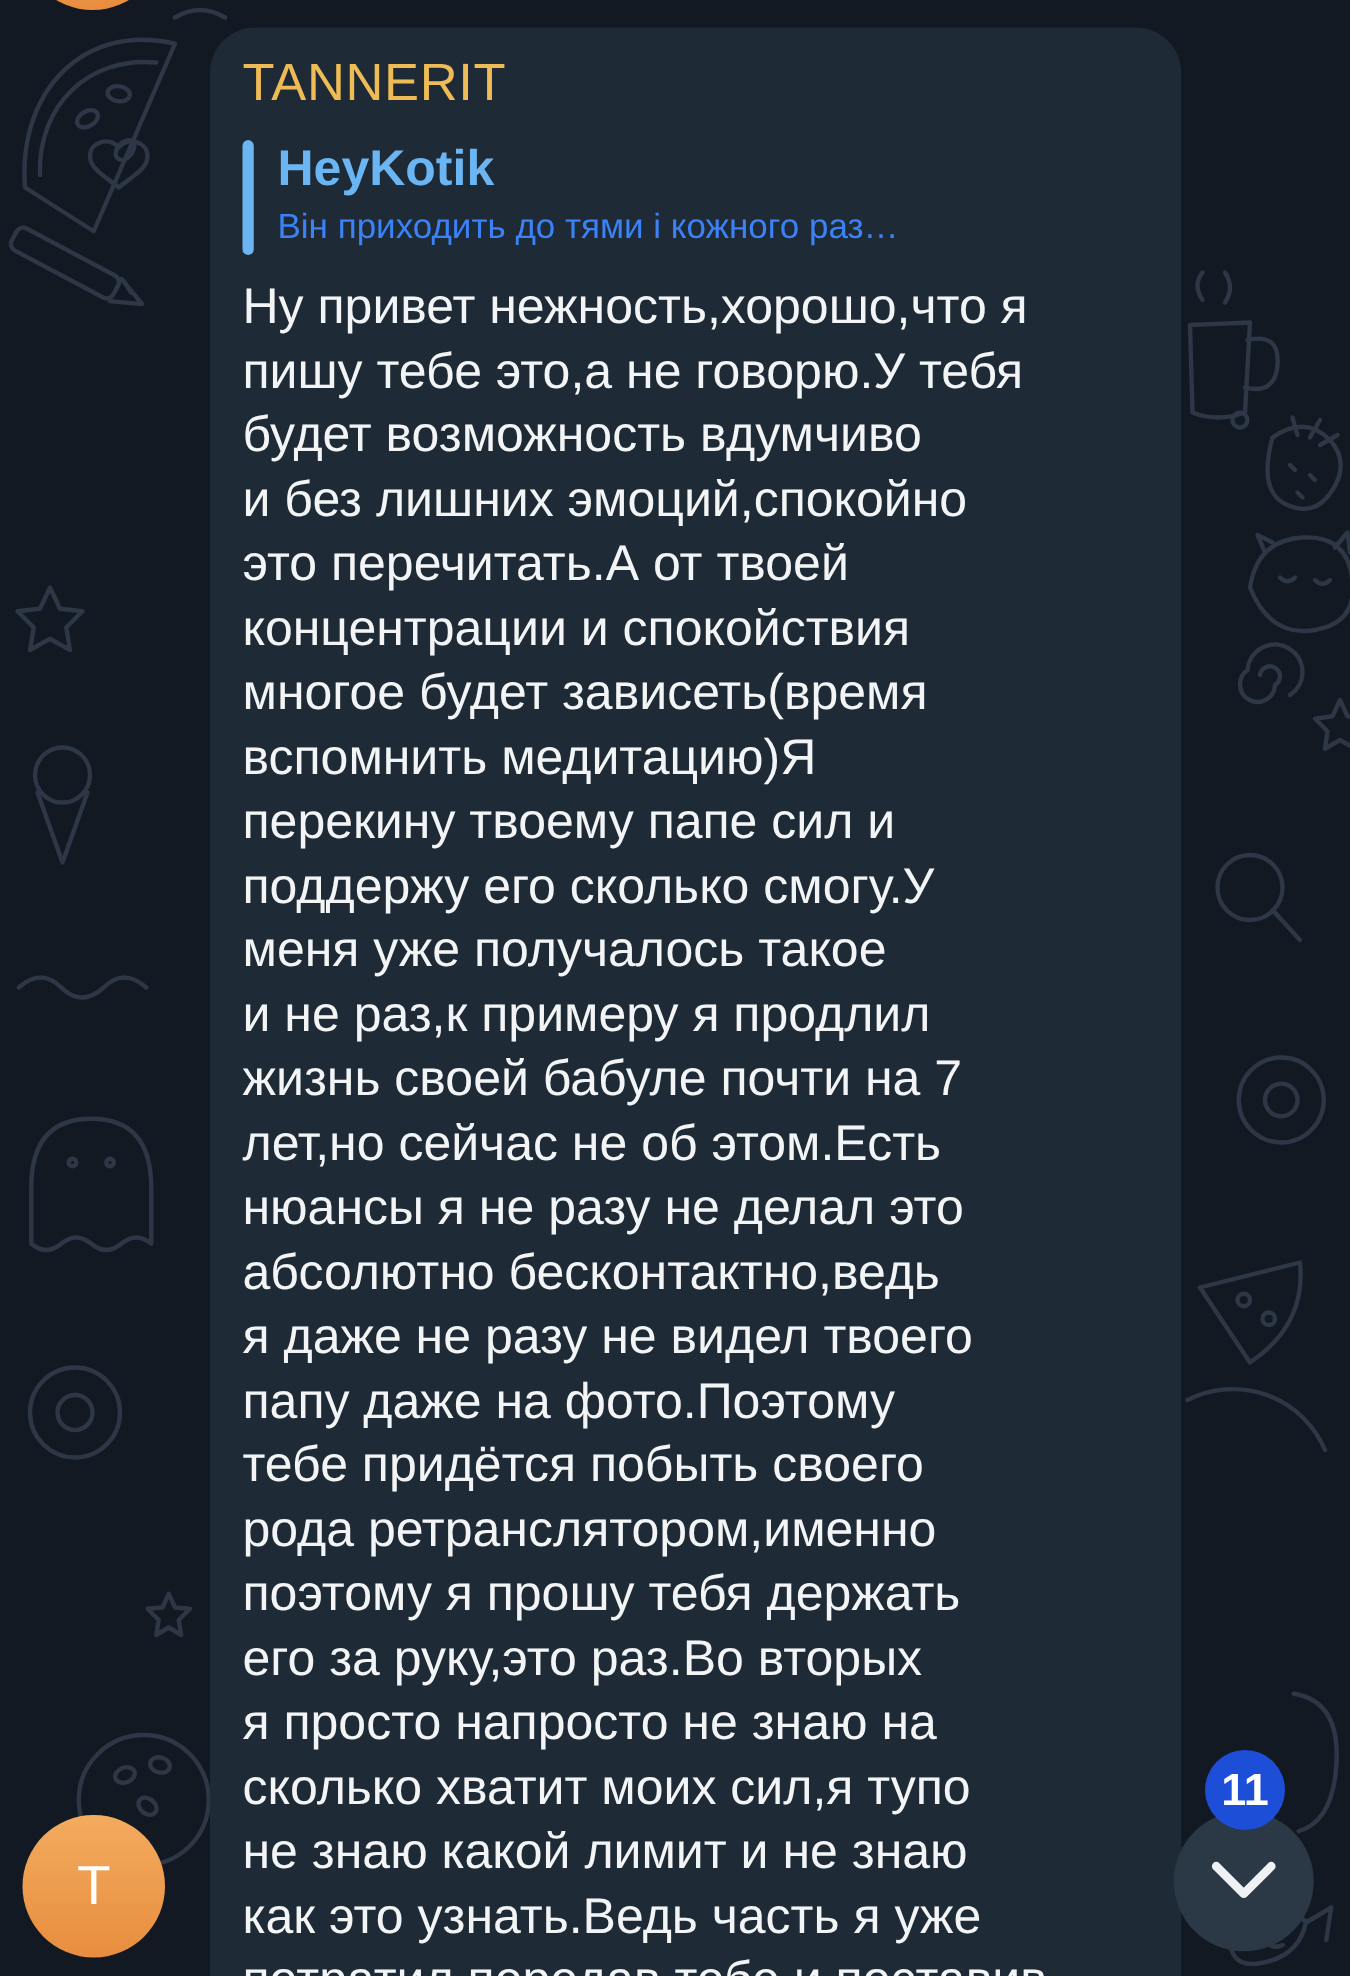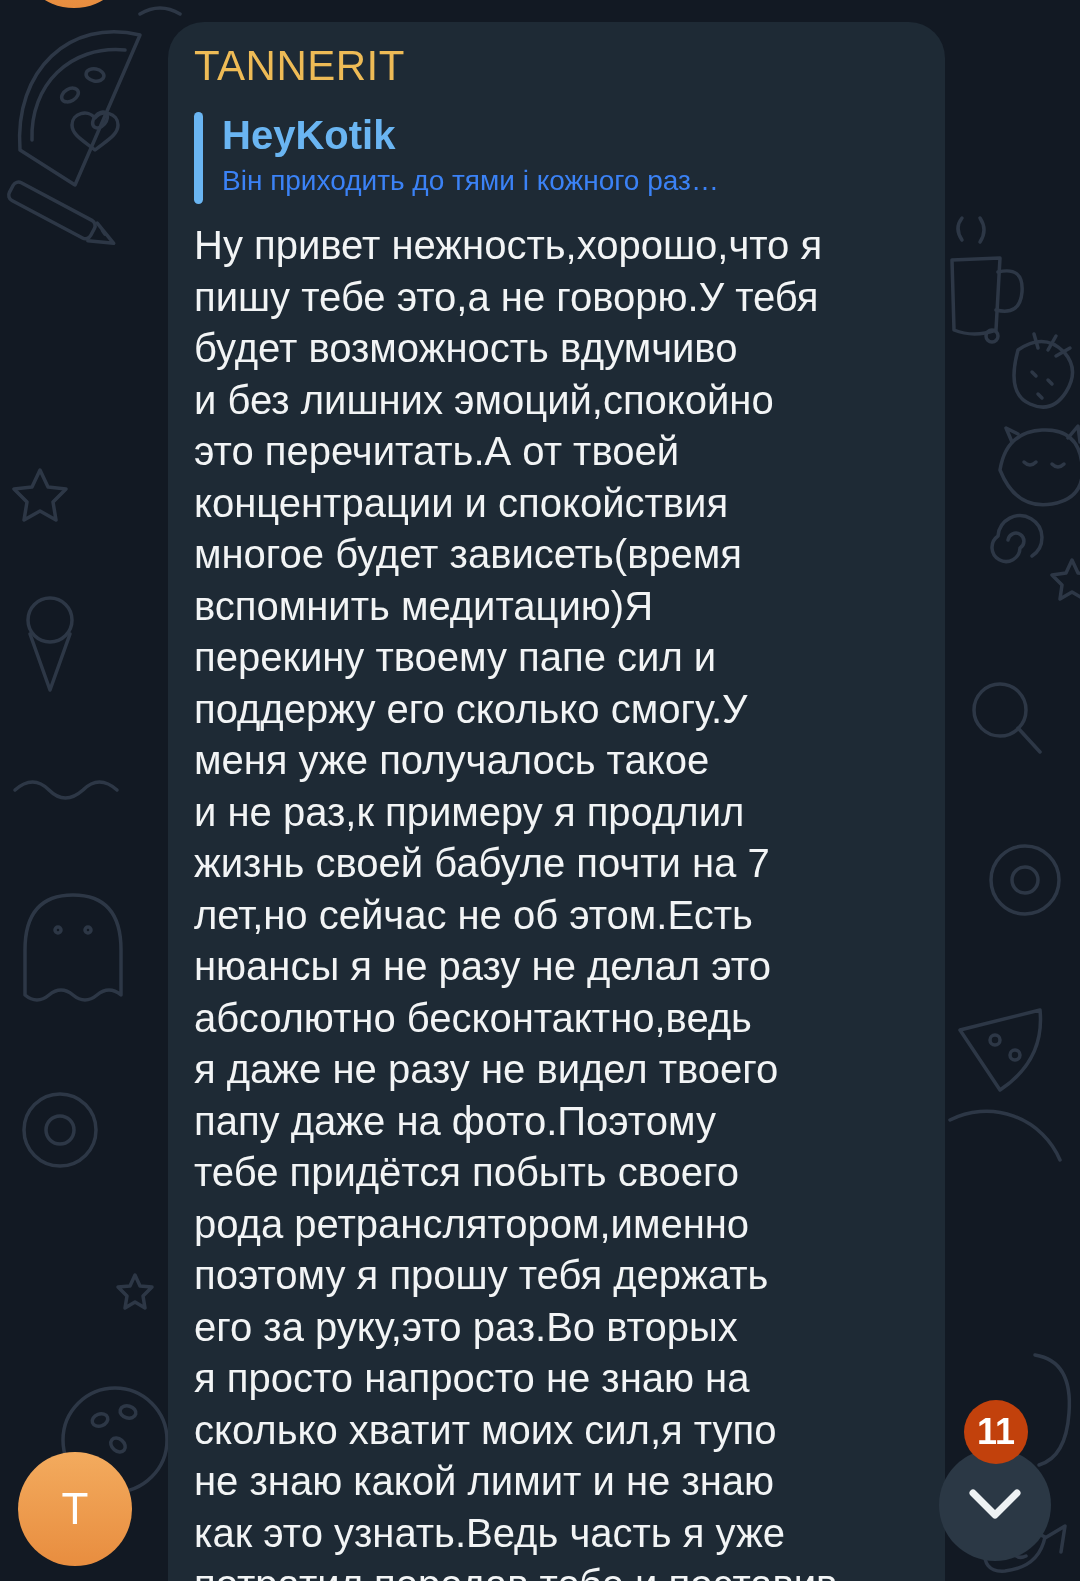--- a/index.html
+++ b/index.html
@@ -87,21 +87,21 @@
     border-radius:50%;
     background:#2b3845;
     display:flex;align-items:center;justify-content:center;
     z-index:3;
   }
   .fab svg{display:block;}
 
   .unread-badge{
     position:absolute;left:964px;top:1400px;width:64px;height:64px;
     border-radius:50%;
-    background:#c2410c;
+    background:#1d4ed8;
     color:#ffffff;
     font-size:36px;font-weight:bold;
     display:flex;align-items:center;justify-content:center;
     z-index:4;
   }
 </style>
 </head>
 <body>
 
 <div class="screen">

